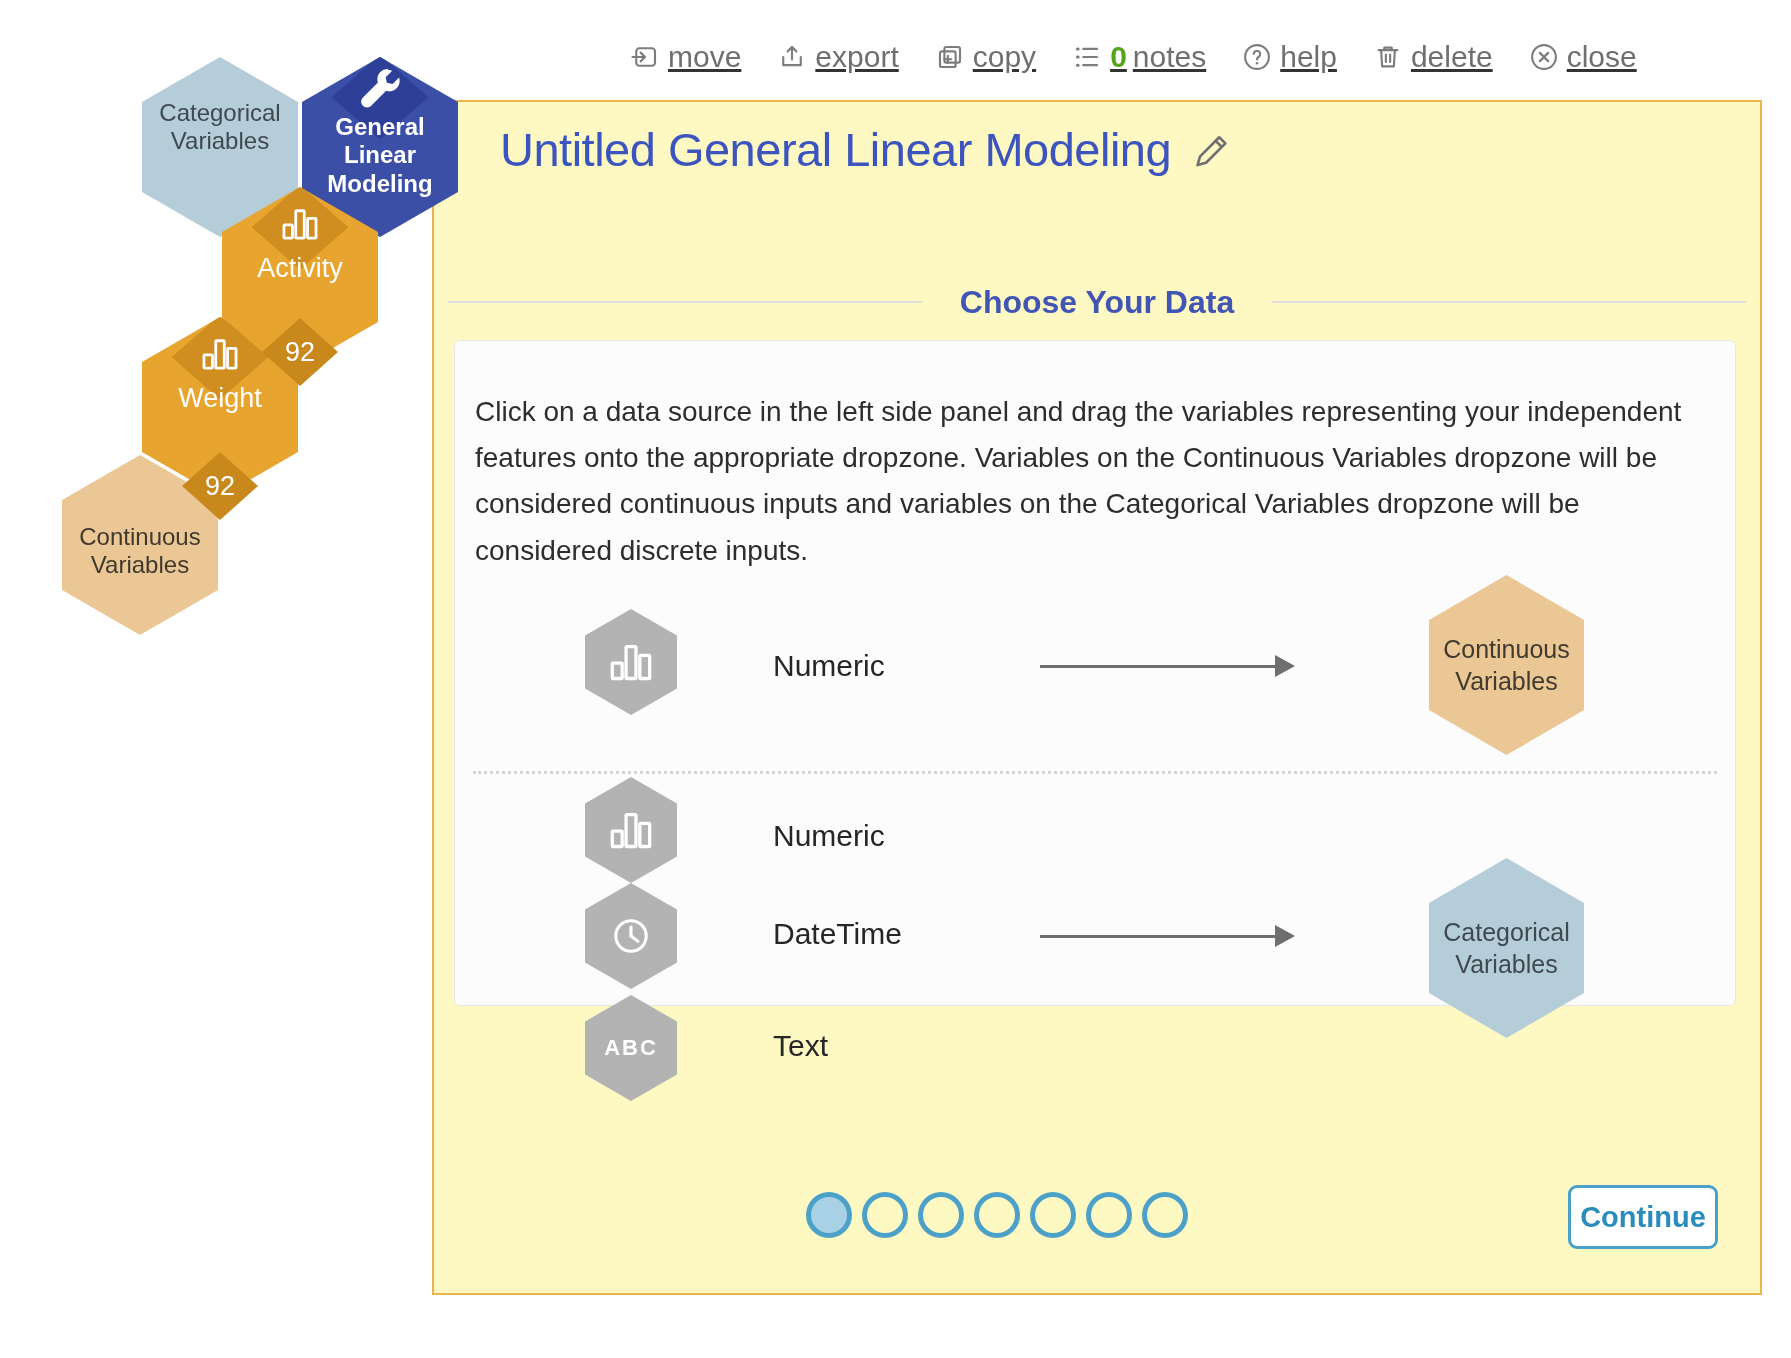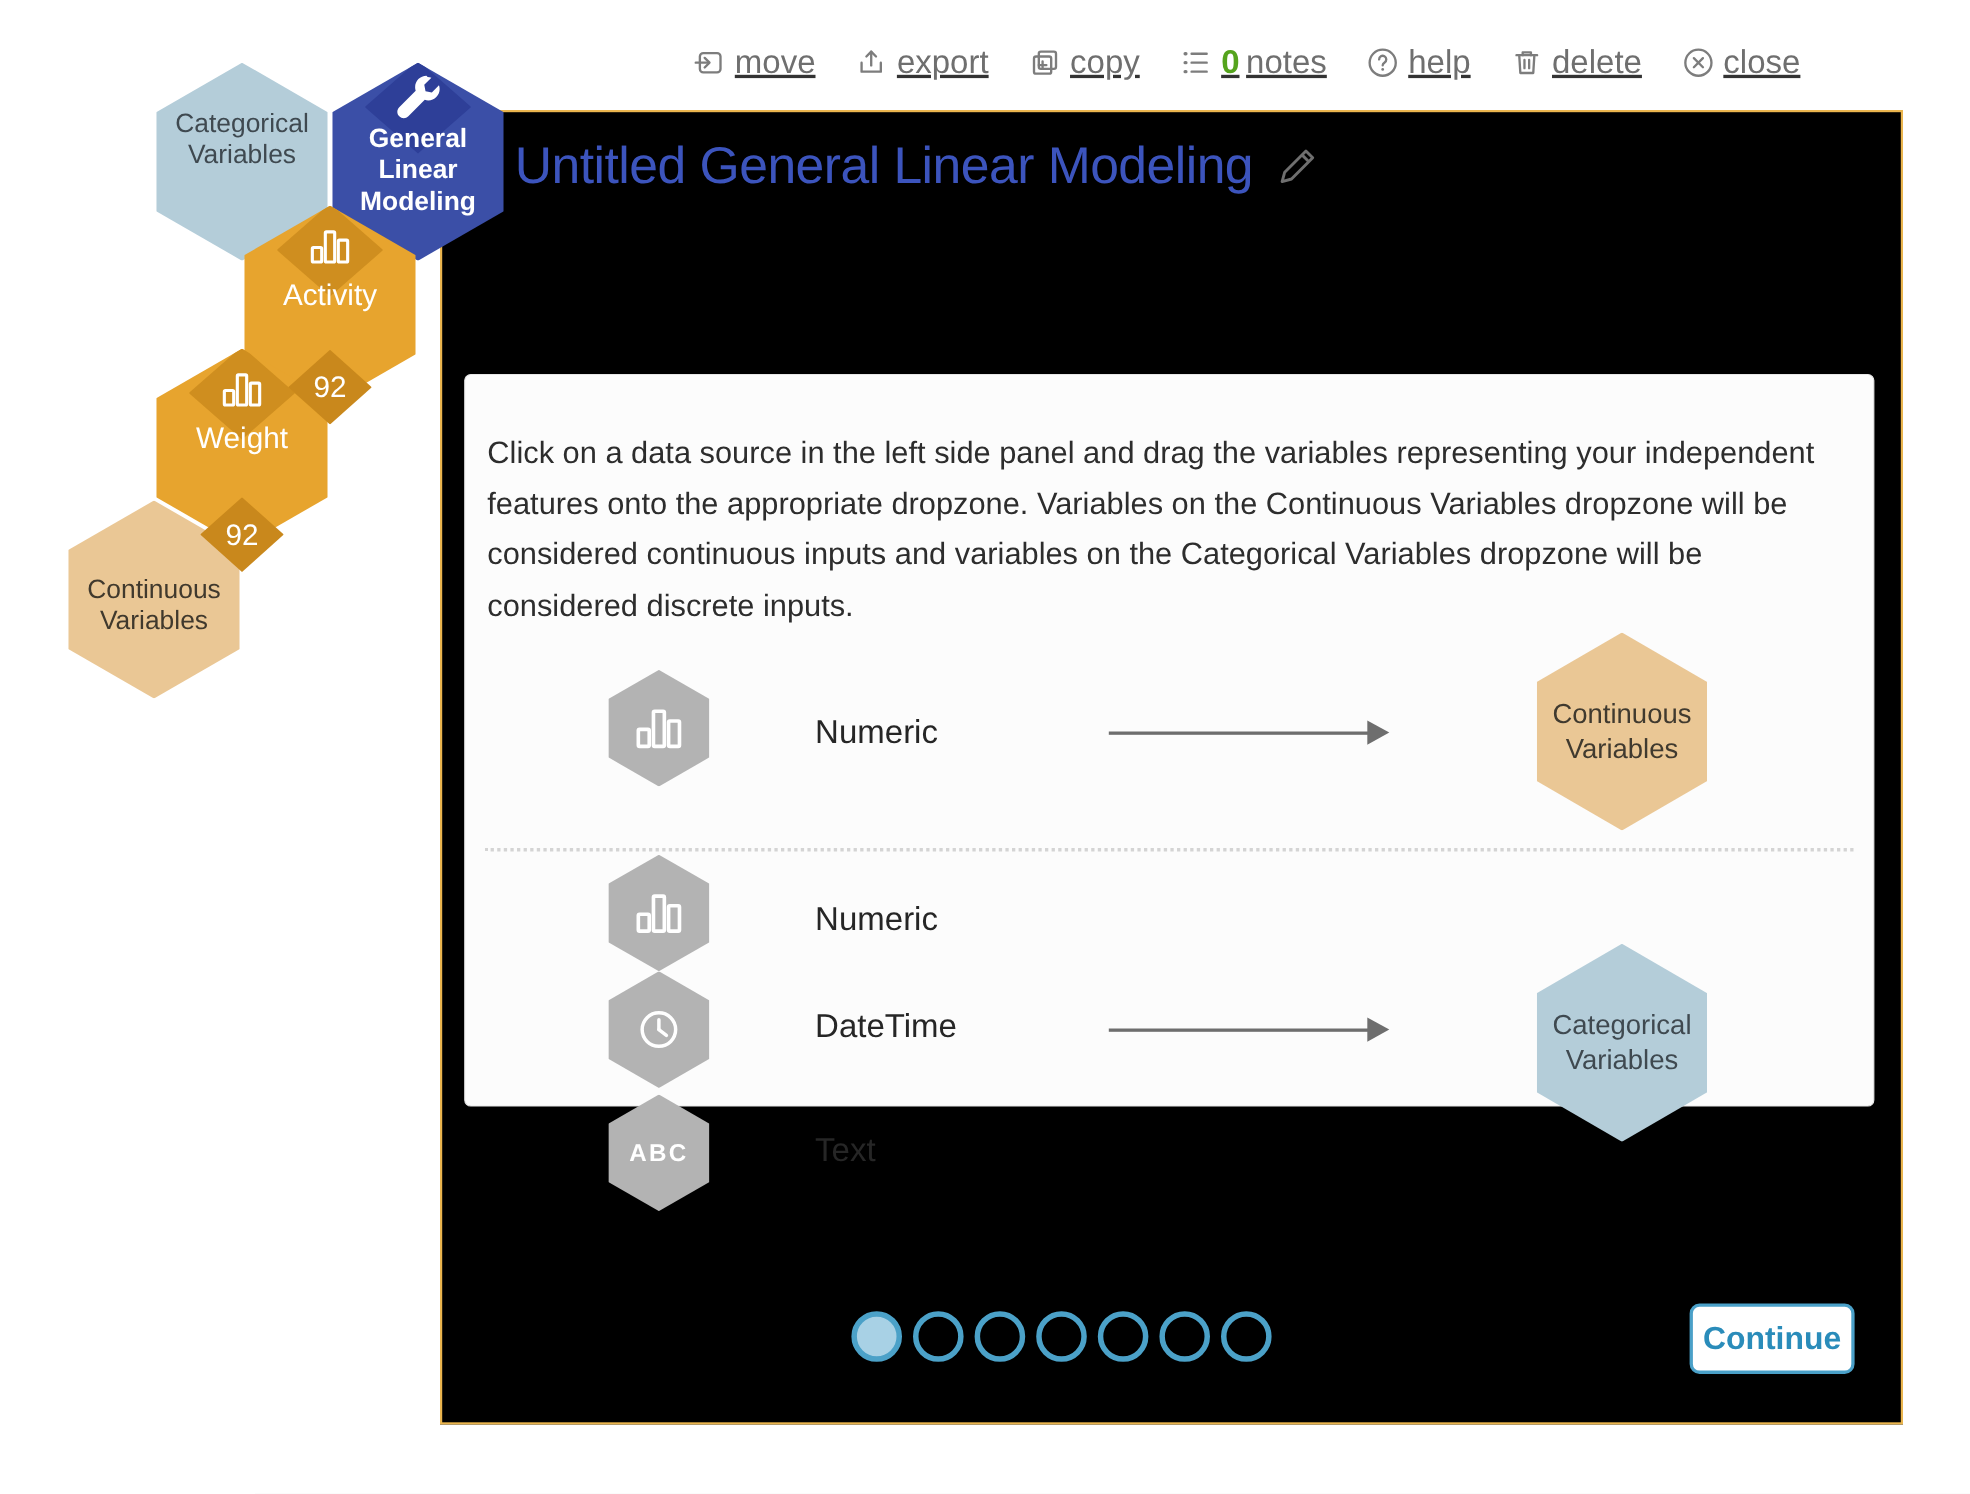--- a/index.html
+++ b/index.html
@@ -6,22 +6,22 @@
   .screen{position:relative;width:1791px;height:1358px;background:#ffffff;overflow:hidden;
           font-family:"Liberation Sans","DejaVu Sans",sans-serif;color:#333;}
 
   
   .toolbar{position:absolute;left:630px;top:40px;display:flex;align-items:center;gap:36px;z-index:5;text-decoration:underline;}
   .tb-item{display:flex;align-items:center;gap:8px;color:#6f6f6f;font-size:30px;cursor:pointer;white-space:nowrap;}
   .tb-item svg{stroke:#7d7d7d;fill:none;stroke-width:1.7;stroke-linecap:round;stroke-linejoin:round;}
   .notes-count{color:#55a41d;font-weight:bold;margin-right:-2px;}
 
   
-  .panel{position:absolute;left:400px;top:100px;width:1330px;height:1195px;box-sizing:border-box;
-         border:2px solid #eab54e;background:#000000;z-index:1;padding-left:32px;}
+  .panel{position:absolute;left:432px;top:100px;width:1330px;height:1195px;box-sizing:border-box;
+         border:2px solid #eab54e;background:#fef9c3;z-index:1;padding-left:32px;}
   .title-row{position:absolute;left:66px;top:20px;display:flex;align-items:center;gap:20px;}
   .title-row h1{margin:0;font-size:47px;font-weight:400;color:#3c54bd;letter-spacing:-0.5px;}
   .edit-btn{background:none;border:none;padding:0;cursor:pointer;line-height:0;}
   .edit-btn svg{stroke:#6f6f6f;fill:none;stroke-width:2;stroke-linejoin:round;}
   .meta{position:absolute;left:70px;top:95px;font-size:24px;color:#8f8f8f;}
 
   .section-head{position:absolute;left:14px;right:14px;top:178px;height:44px;display:flex;align-items:center;gap:38px;}
   .section-head .line{flex:1;height:2px;background:#dedede;}
   .section-head h2{margin:0;font-size:32px;font-weight:600;color:#4156b4;white-space:nowrap;}
 
@@ -156,20 +156,25 @@
     <div class="title-row">
       <h1>Untitled General Linear Modeling</h1>
       <button class="edit-btn">
         <svg width="42" height="42" viewBox="0 0 32 32">
             <path d="M5 27.5l1.8-6.5L21.5 6.3l4.7 4.7L11.5 25.7 5 27.5z"></path>
             <path d="M18.8 9l4.7 4.7"></path>
           </svg>
       </button>
     </div>
 
+    <div class="section-head">
+      <div class="line"></div>
+      <h2>Choose Your Data</h2>
+      <div class="line"></div>
+    </div>
 
     <div class="content-box">
       <p class="instructions">Click on a data source in the left side panel and drag the variables representing your independent features onto the appropriate dropzone. Variables on the Continuous Variables dropzone will be considered continuous inputs and variables on the Categorical Variables dropzone will be considered discrete inputs.</p>
 
       <div class="ticon hexclip" style="left:130px;top:268px;">
         <svg width="44" height="40" viewBox="0 0 40 36">
             <rect x="3" y="19" width="9" height="14" rx="1"></rect>
             <rect x="15.5" y="4" width="9" height="29" rx="1"></rect>
             <rect x="28" y="12" width="9" height="21" rx="1"></rect>
           </svg>

